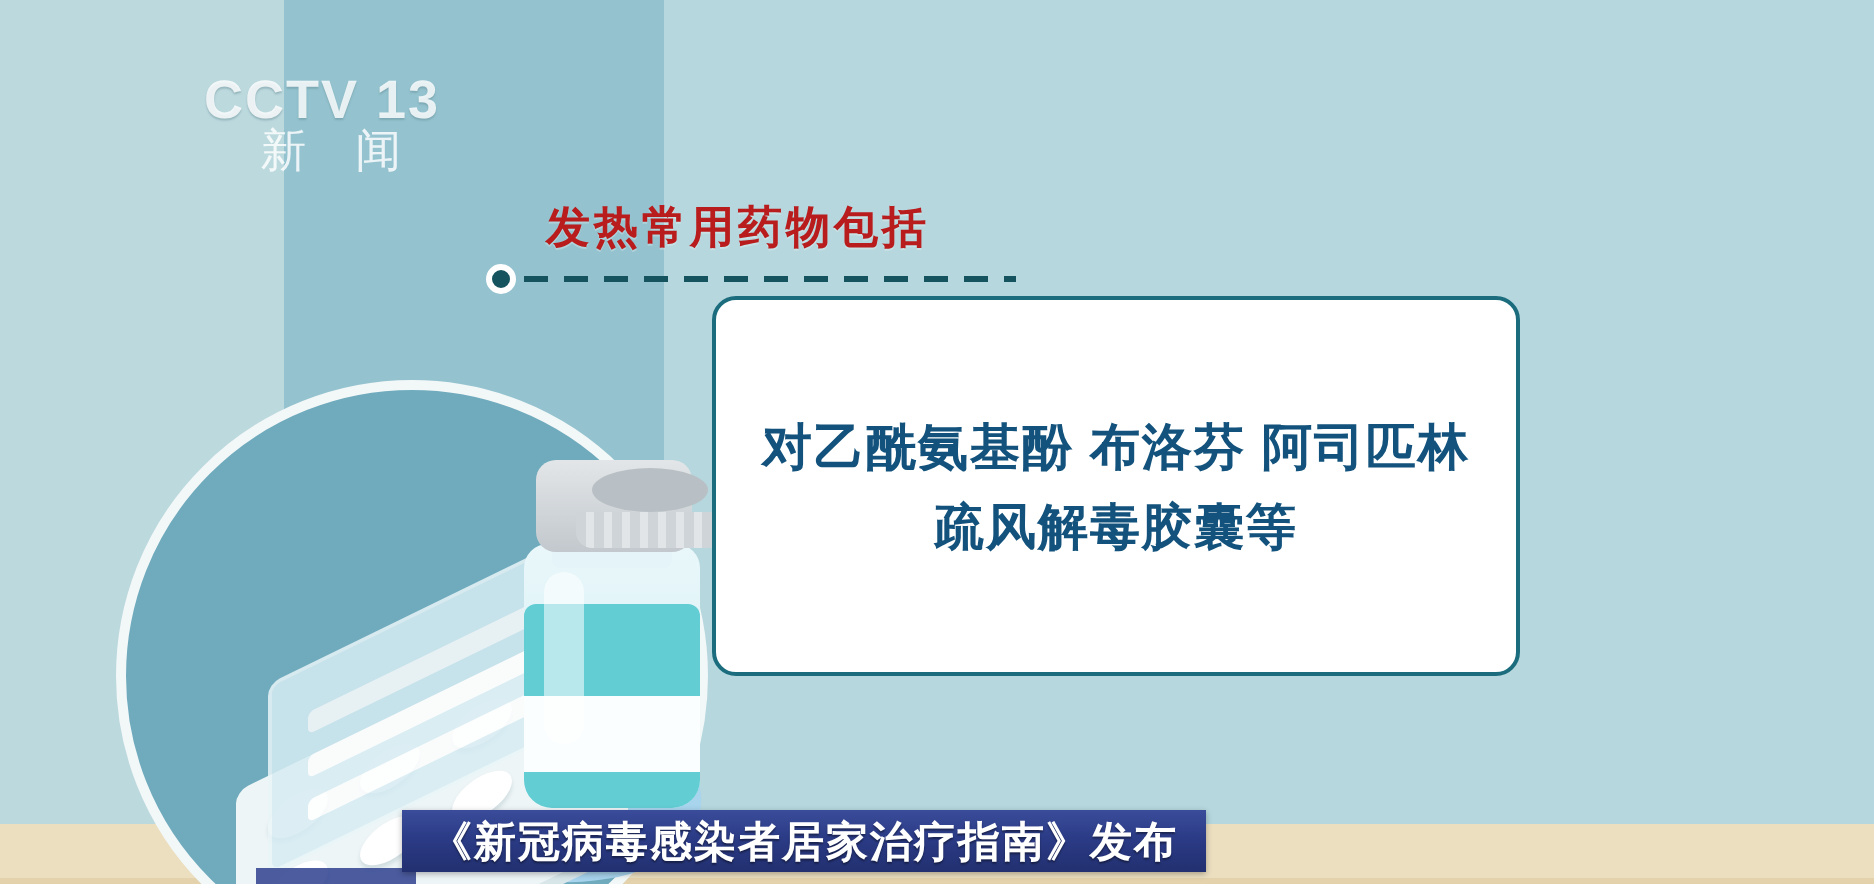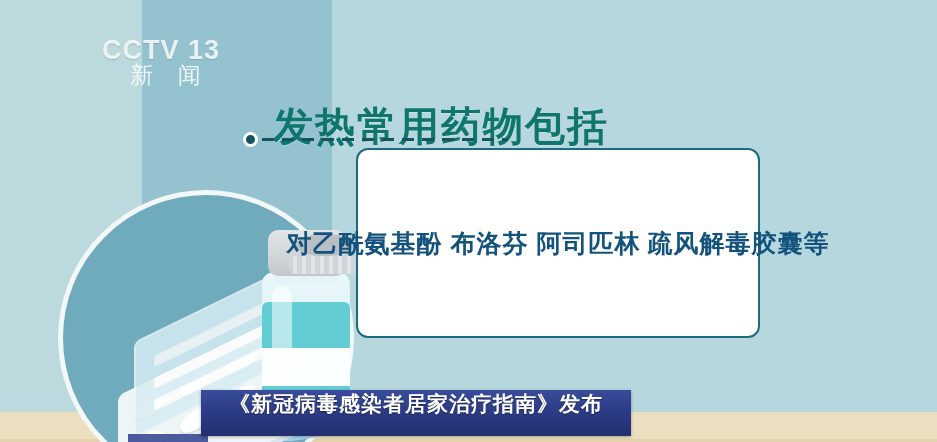--- a/index.html
+++ b/index.html
@@ -76,48 +76,48 @@
     text-shadow:0 1px 1px rgba(80,120,130,.35);line-height:28px;}
   .cctv-sub{font-size:23px;color:rgba(255,255,255,.82);letter-spacing:9px;text-align:center;
     line-height:22px;padding-left:6px;}
   .wm{position:absolute;right:28px;top:38px;width:190px;height:46px;pointer-events:none;}
   .wm-text{font-size:30px;font-weight:bold;color:rgba(255,255,255,.45);letter-spacing:1px;line-height:44px;}
   .wm-cn{position:absolute;left:72px;top:-2px;font-size:31px;color:rgba(255,255,255,.30);letter-spacing:2px;}
 
   
   .heading{
     position:absolute;left:273px;top:99px;
-    font-size:40px;font-weight:bold;color:#0f766e;letter-spacing:2px;
+    font-size:22px;font-weight:bold;color:#b91c1c;letter-spacing:2px;
     text-shadow:0 1px 0 rgba(255,255,255,.25);white-space:nowrap;
   }
   .dot{
     position:absolute;left:243px;top:132px;width:15px;height:15px;border-radius:50%;
     background:#15545f;border:3px solid #ffffff;box-sizing:border-box;
   }
   .dash{
     position:absolute;left:262px;top:138px;width:246px;height:3px;
     background:repeating-linear-gradient(90deg,#15545f 0 12px,transparent 12px 20px);
   }
 
   
   .card{
     position:absolute;left:356px;top:148px;width:404px;height:190px;
     background:#ffffff;border:2px solid #1b6d7e;border-radius:12px;
-    box-sizing:border-box;display:flex;flex-direction:row;
+    box-sizing:border-box;display:flex;flex-direction:column;
     align-items:center;justify-content:center;gap:7px;
   }
   .card-line{
     font-size:25px;font-weight:bold;color:#12527c;letter-spacing:1px;white-space:nowrap;
   }
 
   
   .banner{
-    position:absolute;left:201px;bottom:6px;height:46px;
+    position:absolute;left:201px;bottom:6px;height:31px;
     background:linear-gradient(180deg,#3a4c9a 0%,#2b3b86 45%,#223070 100%);
-    padding:0 28px;display:flex;
+    padding:0 14px;display:flex;align-items:center;
     box-shadow:0 1px 3px rgba(0,0,0,.3);
   }
   .banner-text{
     font-size:21px;font-weight:bold;color:#ffffff;letter-spacing:1px;white-space:nowrap;
     text-shadow:0 1px 1px rgba(0,0,0,.4);
   }
   .banner-tab{position:absolute;left:128px;bottom:0;width:80px;height:8px;background:#2e3f8e;opacity:.85;}
 </style>
 </head>
 <body>

